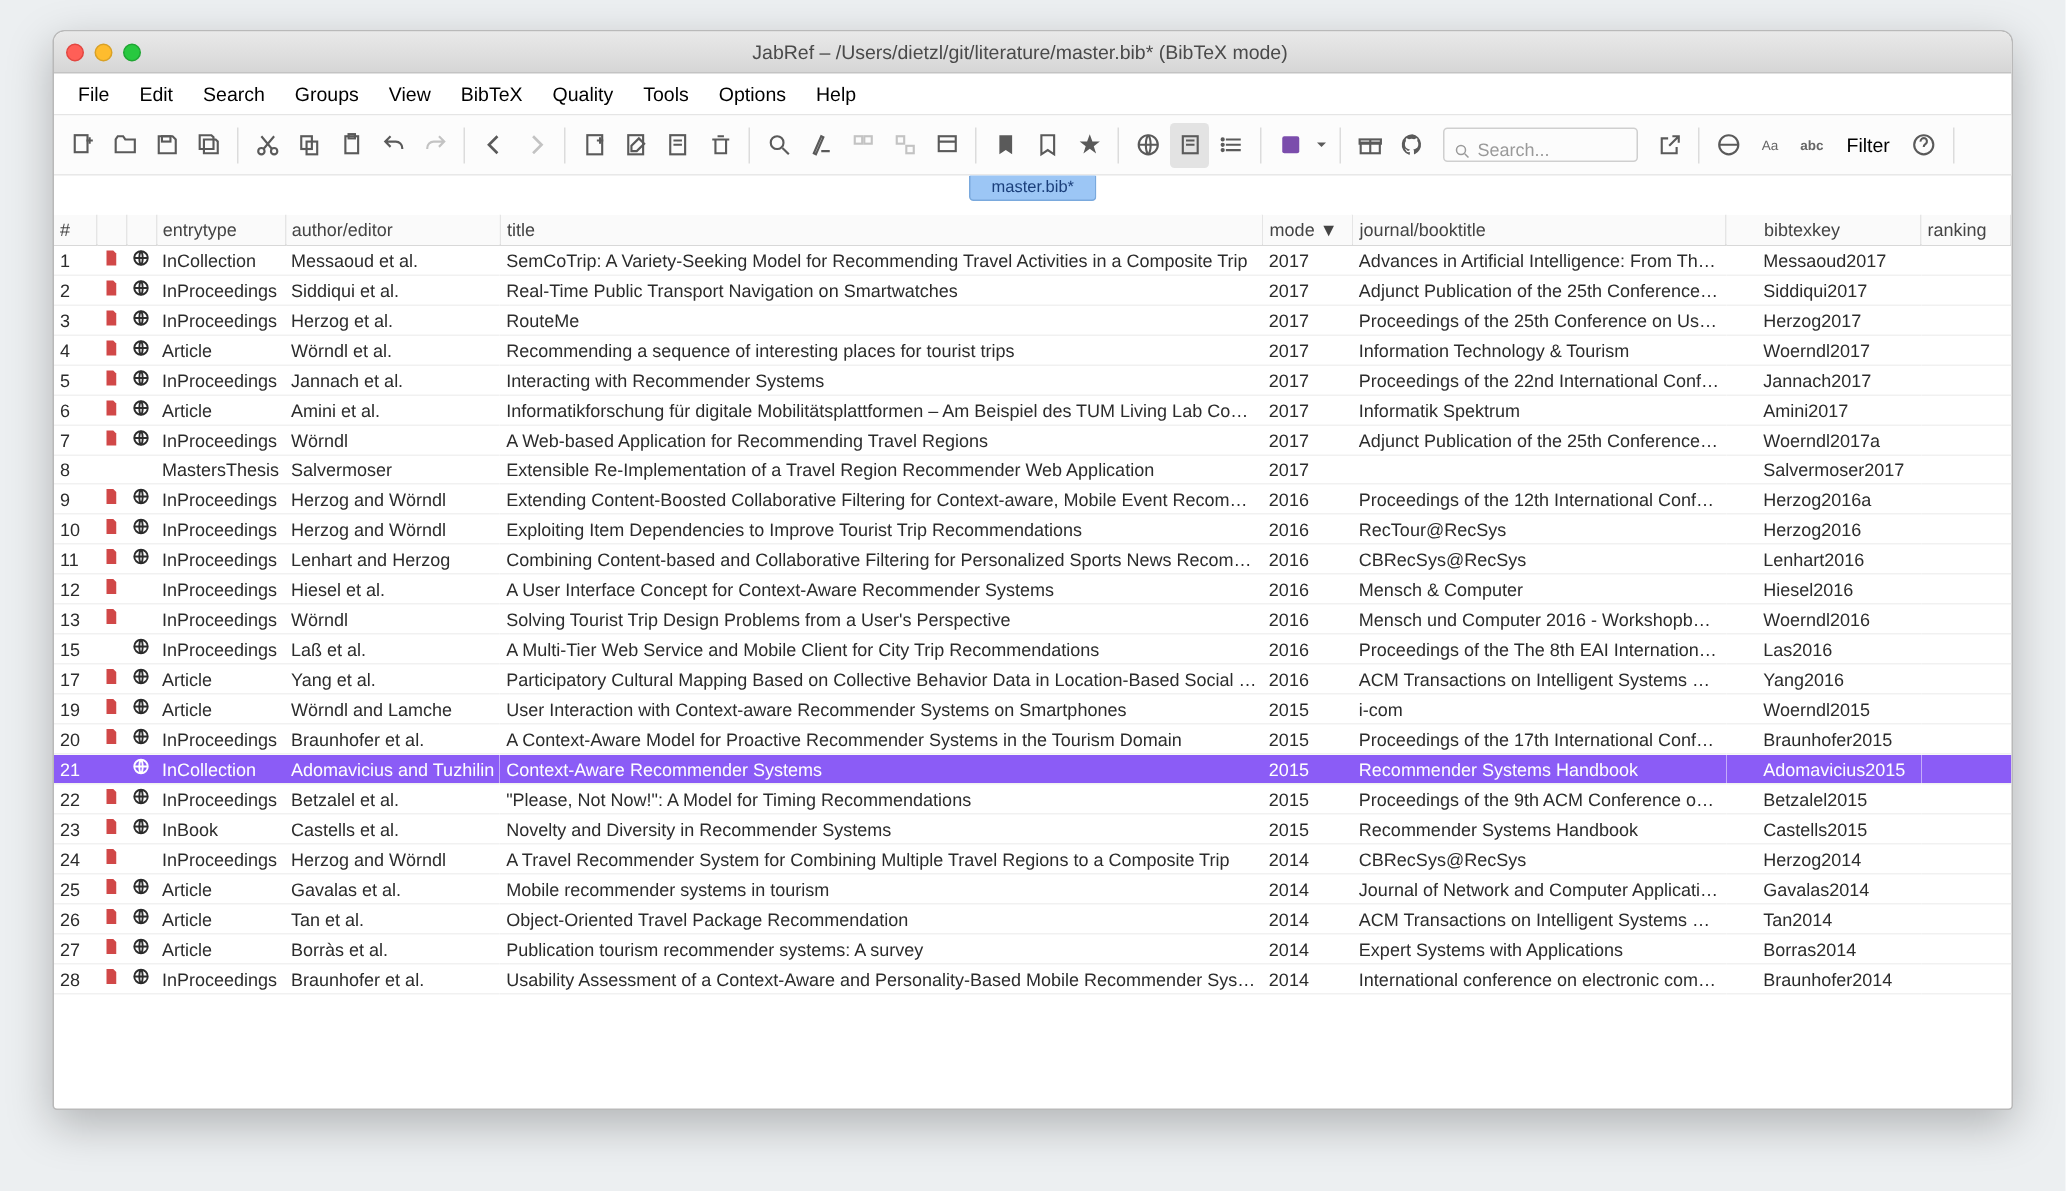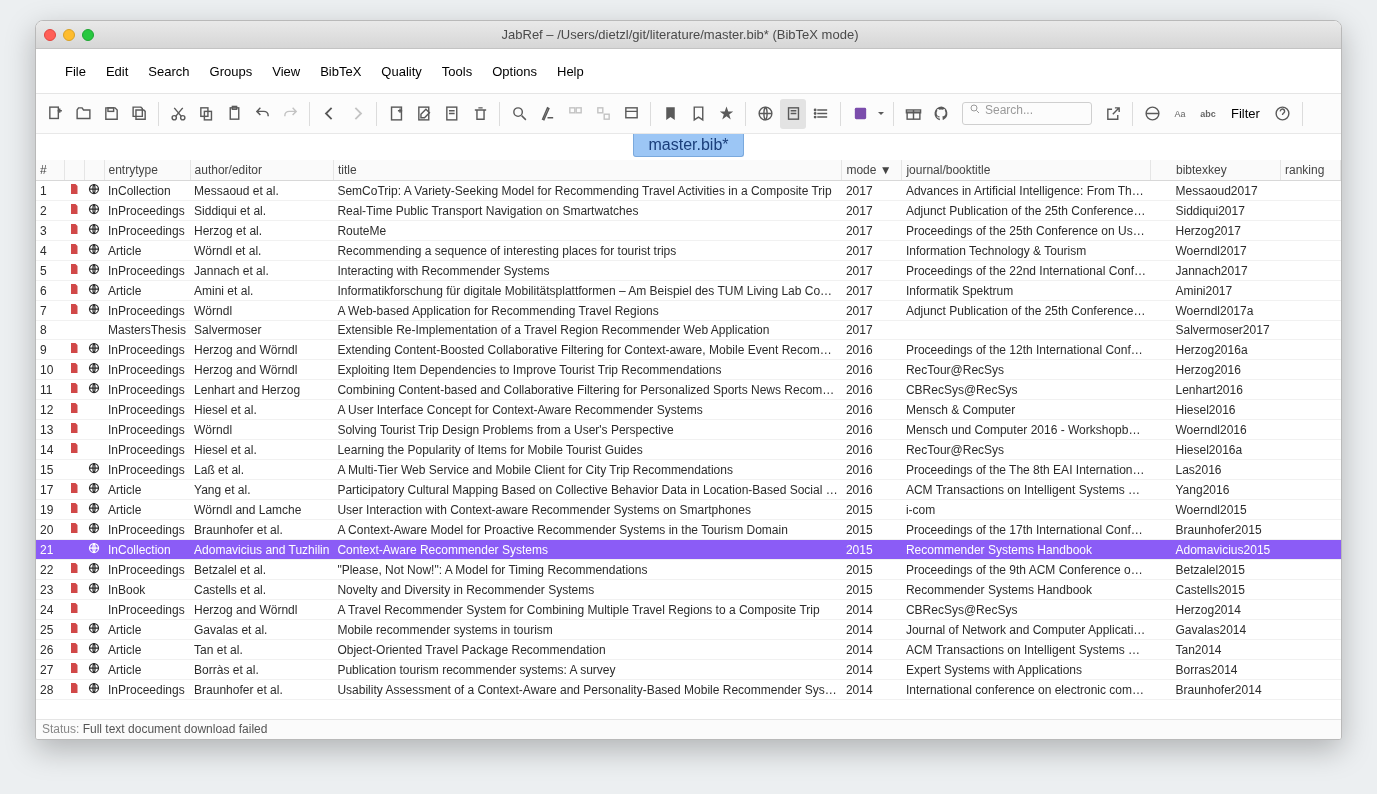--- a/index.html
+++ b/index.html
@@ -3,32 +3,32 @@
 <meta charset="utf-8">
 <style>
 * { margin:0; padding:0; box-sizing:border-box; font-family:-apple-system,BlinkMacSystemFont,"Segoe UI",Helvetica,Arial,sans-serif; }
 body { background:#eceff1; width:1377px; height:794px; overflow:hidden; padding:20px 35px; }
 .win { width:100%; height:720px; background:#fff; border:1px solid #b9b9b9; box-shadow:0 10px 30px rgba(0,0,0,0.25); border-radius:8px 8px 3px 3px; display:flex; flex-direction:column; overflow:hidden; }
 .titlebar { height:28px; background:linear-gradient(#e9e9e9,#d6d6d6); border-bottom:1px solid #c3c3c3; display:flex; align-items:center; padding:0 8px; position:relative; }
 .traffic { display:flex; gap:7px; }
 .traffic span { width:12px; height:12px; border-radius:50%; display:block; }
 .tl-close{background:#ff5f57;border:1px solid #e24640;} .tl-min{background:#febc2e;border:1px solid #d9a126;} .tl-max{background:#28c840;border:1px solid #1fa633;}
 .wtitle { position:absolute; left:0; right:17px; text-align:center; font-size:13px; color:#4a4a4a; pointer-events:none; }
-.menubar { height:45px; display:flex; align-items:center; padding:0 19px; border-bottom:1px solid #e5e5e5; font-size:13px; }
+.menubar { height:28px; display:flex; align-items:center; padding:0 6px; border-bottom:1px solid #e5e5e5; font-size:13px; }
 .menubar span { padding:3px 10px; cursor:default; }
 .toolbar { height:40px; display:flex; align-items:center; padding:0 6px; border-bottom:1px solid #e8e8e8; gap:2px; background:#fcfcfc; }
 .tb-btn { width:26px; height:30px; display:flex; align-items:center; justify-content:center; color:#5a5a5a; border-radius:3px; }
 .tb-btn.active { background:#e3e3e3; }
 .tb-btn svg { width:17px; height:17px; display:block; }
 .tb-sep { width:1px; height:24px; background:#dcdcdc; margin:0 4px; }
-.search { flex:0 0 130px; height:23px; border:1px solid #cfcfcf; border-radius:3px; display:flex; align-items:flex-start; padding:0 6px; font-size:12px; color:#9a9a9a; margin:0 6px; }
+.search { flex:0 0 130px; height:23px; border:1px solid #cfcfcf; border-radius:3px; display:flex; align-items:flex-end; padding:0 6px; font-size:12px; color:#9a9a9a; margin:0 6px; }
 .search svg{width:12px;height:12px;margin-right:4px;}
 .filter-label { font-size:13px; padding:0 8px; }
 .tabbar { height:26px; display:flex; justify-content:center; align-items:flex-start; }
-.tab { background:#9cc6f5; color:#1a3e7a; font-size:16px; padding:2px 14px; border-radius:0 0 3px 3px; border:1px solid #7aa9dd; border-top:none; }
+.tab { background:#9cc6f5; color:#1a3e7a; font-size:11px; padding:2px 14px; border-radius:0 0 3px 3px; border:1px solid #7aa9dd; border-top:none; }
 .tablewrap { flex:1; overflow:auto; }
 table { border-collapse:collapse; width:100%; font-size:12px; }
 thead th { text-align:left; font-weight:400; color:#444; padding:3px 4px; border-right:1px solid #e5e5e5; border-bottom:1px solid #d8d8d8; background:#fafafa; position:sticky; top:0; white-space:nowrap; }
 tbody td { padding:2px 4px; border-bottom:1px solid #f1f1f1; white-space:nowrap; overflow:hidden; text-overflow:ellipsis; color:#2c2c2c; }
 tbody tr.selected { background:#8b5cf6; color:#fff; }
 tbody tr.selected td { color:#fff; }
 .c-num{width:28px;} .c-ic{width:18px;text-align:center;} .c-type{width:82px;} .c-auth{width:102px;} .c-title{max-width:405px;} .c-year{width:60px;} .c-jour{max-width:198px;} .c-key{width:130px;padding-left:25px;} .c-rank{width:60px;}
 .pdf-ic{color:#d14848;}
 .statusbar { height:20px; font-size:12px; padding:2px 6px; color:#555; border-top:1px solid #e5e5e5; background:#fbfbfb; }
 .status-label{color:#888;}
@@ -501,34 +501,20 @@
             <td class="c-ic"></td>
             <td class="c-type">InProceedings</td>
             <td class="c-auth">Wörndl</td>
             <td class="c-title">Solving Tourist Trip Design Problems from a User's Perspective</td>
             <td class="c-year">2016</td>
             <td class="c-jour">Mensch und Computer 2016 - Workshopband</td>
             <td class="c-key">Woerndl2016</td>
             <td class="c-rank"></td>
           </tr>
           <tr>
-            <td class="c-num">14</td>
-            <td class="c-ic pdf-ic"><svg width="12" height="12" viewBox="0 0 24 24" fill="currentColor">
-                <path d="M6 2h9l4 4v16H6z"></path>
-              </svg></td>
-            <td class="c-ic"></td>
-            <td class="c-type">InProceedings</td>
-            <td class="c-auth">Hiesel et al.</td>
-            <td class="c-title">Learning the Popularity of Items for Mobile Tourist Guides</td>
-            <td class="c-year">2016</td>
-            <td class="c-jour">RecTour@RecSys</td>
-            <td class="c-key">Hiesel2016a</td>
-            <td class="c-rank"></td>
-          </tr>
-          <tr>
             <td class="c-num">15</td>
             <td class="c-ic pdf-ic"></td>
             <td class="c-ic"><svg width="12" height="12" viewBox="0 0 24 24" fill="none" stroke="currentColor" stroke-width="2.5">
                 <circle cx="12" cy="12" r="9"></circle>
                 <path d="M3 12h18M12 3c3 3 3 15 0 18M12 3c-3 3-3 15 0 18"></path>
               </svg></td>
             <td class="c-type">InProceedings</td>
             <td class="c-auth">Laß et al.</td>
             <td class="c-title">A Multi-Tier Web Service and Mobile Client for City Trip Recommendations</td>
             <td class="c-year">2016</td>
@@ -715,16 +701,13 @@
             <td class="c-title">Usability Assessment of a Context-Aware and Personality-Based Mobile Recommender System</td>
             <td class="c-year">2014</td>
             <td class="c-jour">International conference on electronic commerce…</td>
             <td class="c-key">Braunhofer2014</td>
             <td class="c-rank"></td>
           </tr>
         </tbody>
     </table>
   </div>
 
-  <div class="statusbar">
-    <span class="status-label">Status: </span><span>Full text document download failed</span>
-  </div>
 </div>
 
 </body></html>

